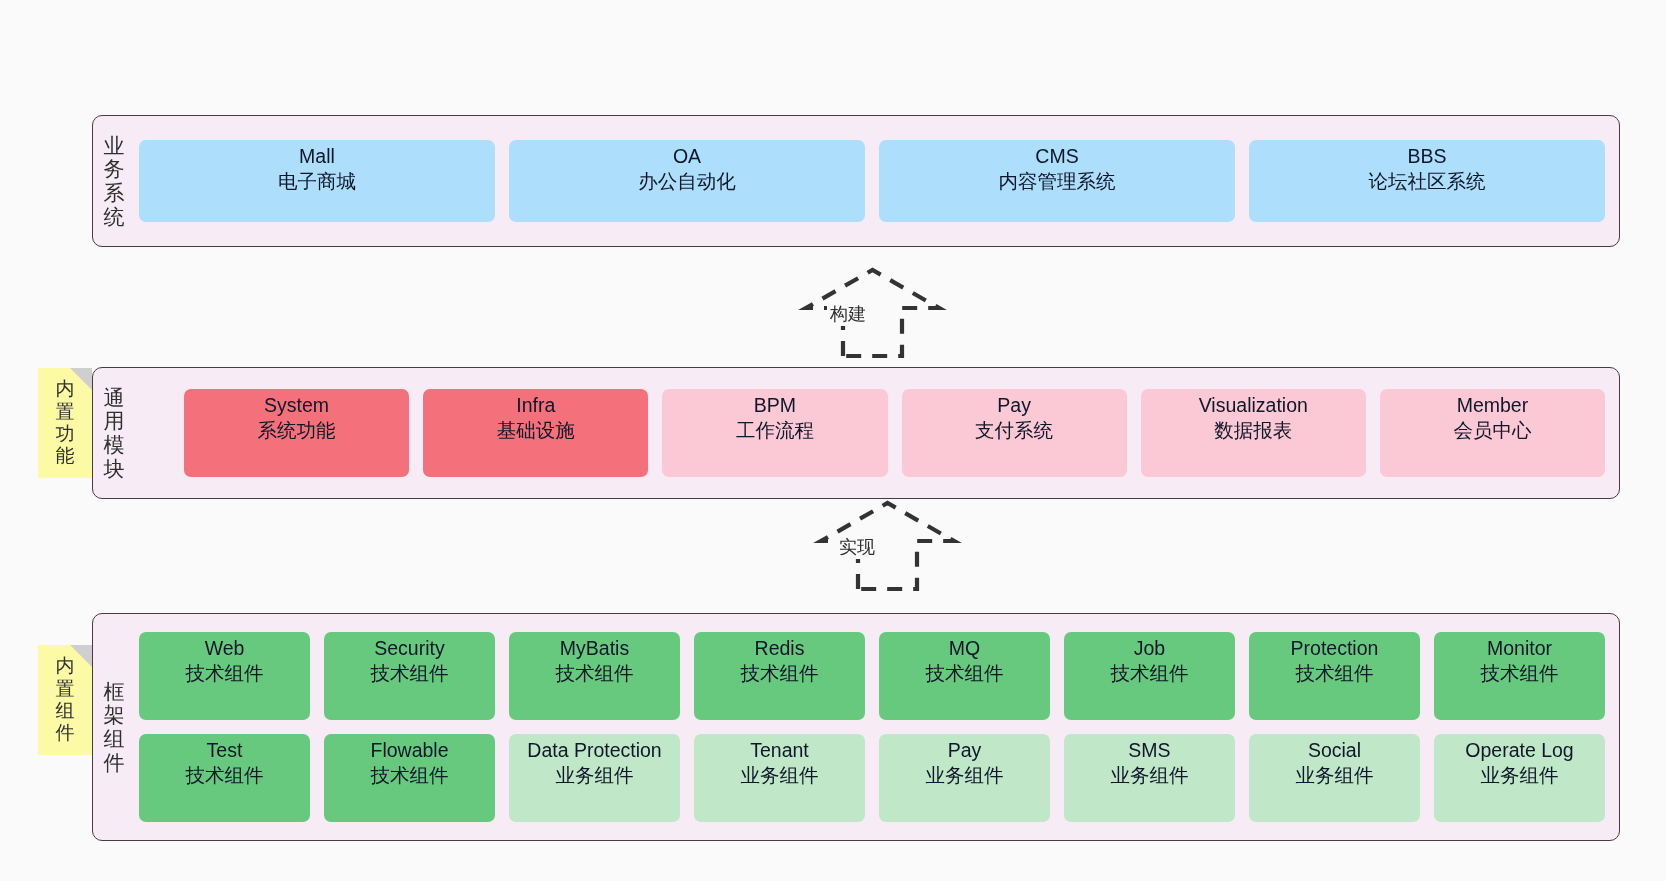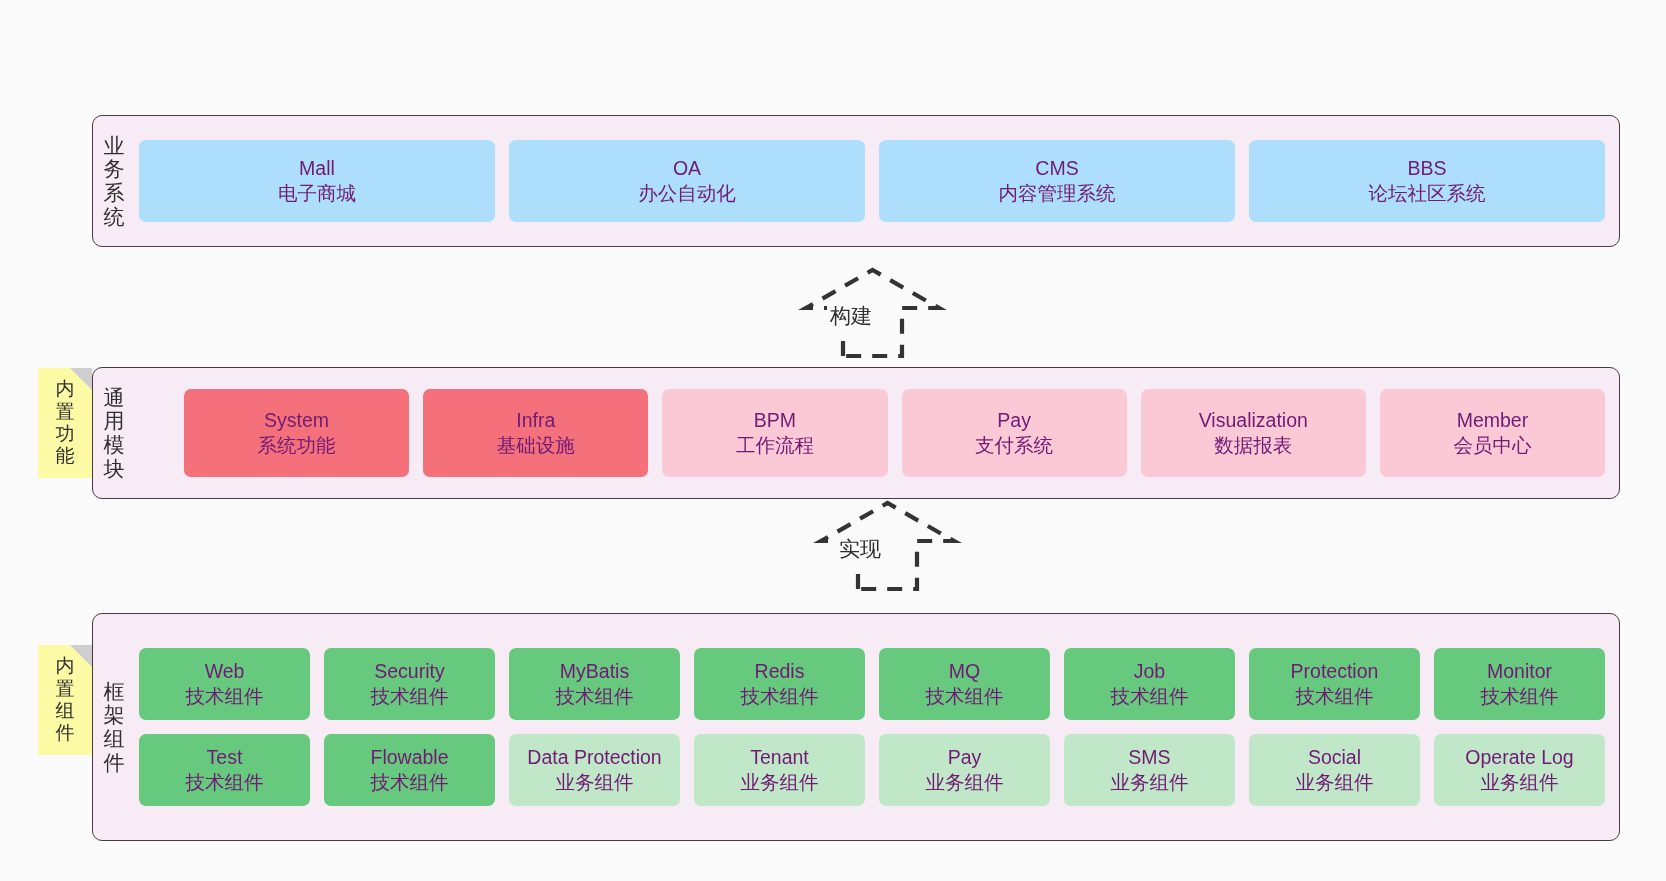--- a/index.html
+++ b/index.html
@@ -64,43 +64,42 @@
     align-items: stretch;
   }
 
   
   .card {
     flex: 1 1 0;
     border-radius: 7px;
     display: flex;
     flex-direction: column;
     align-items: center;
-    justify-content: center;
     text-align: center;
     font-size: 19.5px;
     line-height: 1.30;
-    color: #701a75;
+    color: #0f172a;
     box-sizing: border-box;
     padding: 4px 6px;
     min-width: 0;
   }
   .card .t1 { display: block; white-space: nowrap; }
   .card .t2 { display: block; white-space: nowrap; }
   .card.wrap .t1 { white-space: normal; }
 
   .c-blue       { background: #addefb; }
   .c-red        { background: #f4717b; }
   .c-pink       { background: #fbc9d5; }
   .c-green      { background: #67c97e; }
   .c-lightgreen { background: #c0e7c7; }
 
   
   .row-biz   { height: 82px; }
   .row-mod   { height: 88px; margin-left: 45px; }
-  .row-comp  { height: 72px; }
+  .row-comp  { height: 88px; }
 
   
   .note {
     position: absolute;
     width: 54px;
     background: #fcfaa5;
     box-sizing: border-box;
     display: flex;
     flex-direction: column;
     align-items: center;
@@ -121,21 +120,21 @@
     border-left: 22px solid transparent;
   }
 
   
   .arrow {
     position: absolute;
   }
   .arrow svg { display: block; overflow: visible; }
   .arrow-label {
     position: absolute;
-    font-size: 21px;
+    font-size: 18px;
     color: #2f2f2f;
     white-space: nowrap;
     user-select: none;
   }
 </style>
 </head>
 <body>
 
 <div id="canvas">
 

